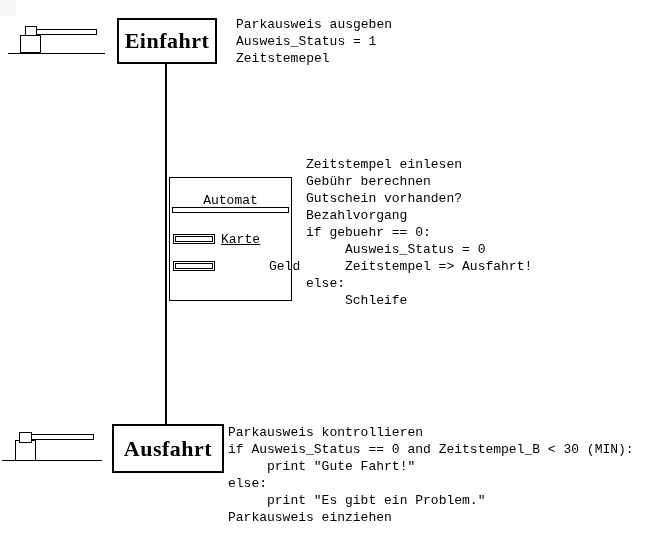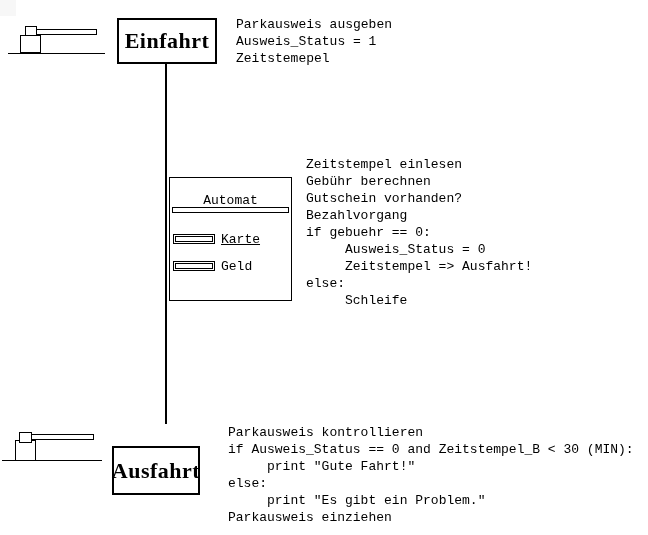--- a/index.html
+++ b/index.html
@@ -33,21 +33,21 @@
     background: #ffffff;
     display: flex;
     align-items: center;
     justify-content: center;
     font-family: "Liberation Serif", "DejaVu Serif", serif;
     font-weight: bold;
     font-size: 22px;
     letter-spacing: 0.5px;
   }
   #entry-box { left: 117px; top: 18px; width: 100px; height: 46px; }
-  #exit-box  { left: 112px; top: 424px; width: 88px; height: 49px; margin-top: 22px; }
+  #exit-box  { left: 112px; top: 424px; width: 112px; height: 49px; }
 
   
   .annotation {
     position: absolute;
     font-size: 13px;
     line-height: 17px;
     white-space: pre;
   }
   #entry-annotation   { left: 236px; top: 16px;  }
   #machine-annotation { left: 306px; top: 156px; }
@@ -93,21 +93,21 @@
   }
   #card-slot { left: 3px; top: 56px; }
   #coin-slot { left: 3px; top: 83px; }
   .slot-label {
     position: absolute;
     left: 51px;
     font-size: 13px;
     line-height: 14px;
   }
   #card-slot-label { top: 55px; text-decoration: underline; }
-  #coin-slot-label { top: 82px; }
+  #coin-slot-label { top: 82px; margin-left: 48px; }
 
   
   .barrier { position: absolute; width: 110px; height: 48px; }
   .barrier .ground {
     position: absolute;
     height: 0;
     border-top: 1px solid #000000;
   }
   .barrier .post, .barrier .arm, .barrier .pivot {
     position: absolute;

